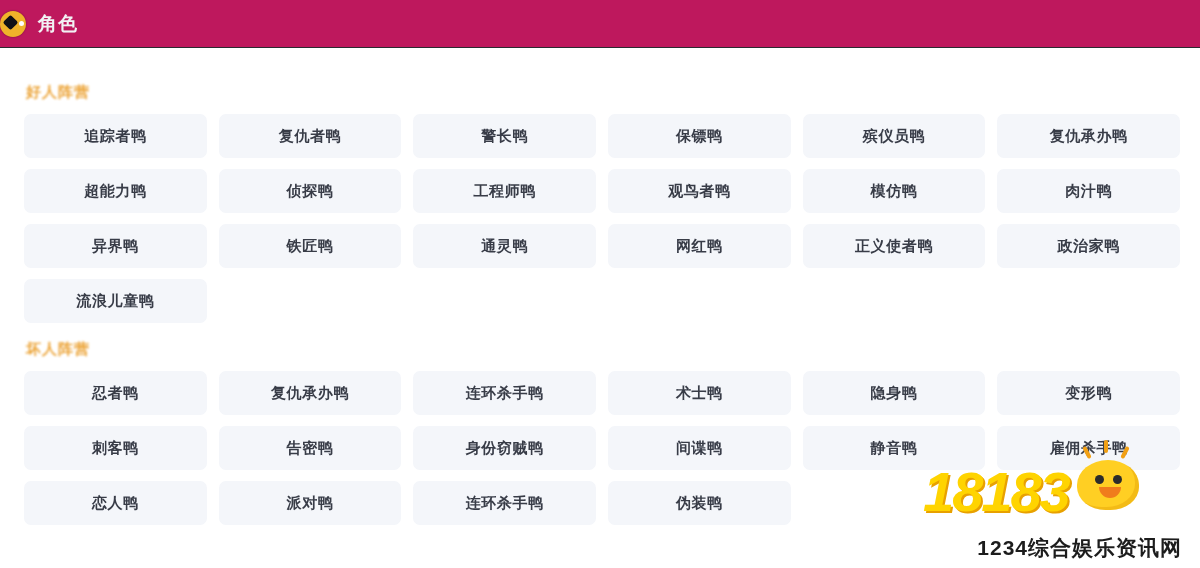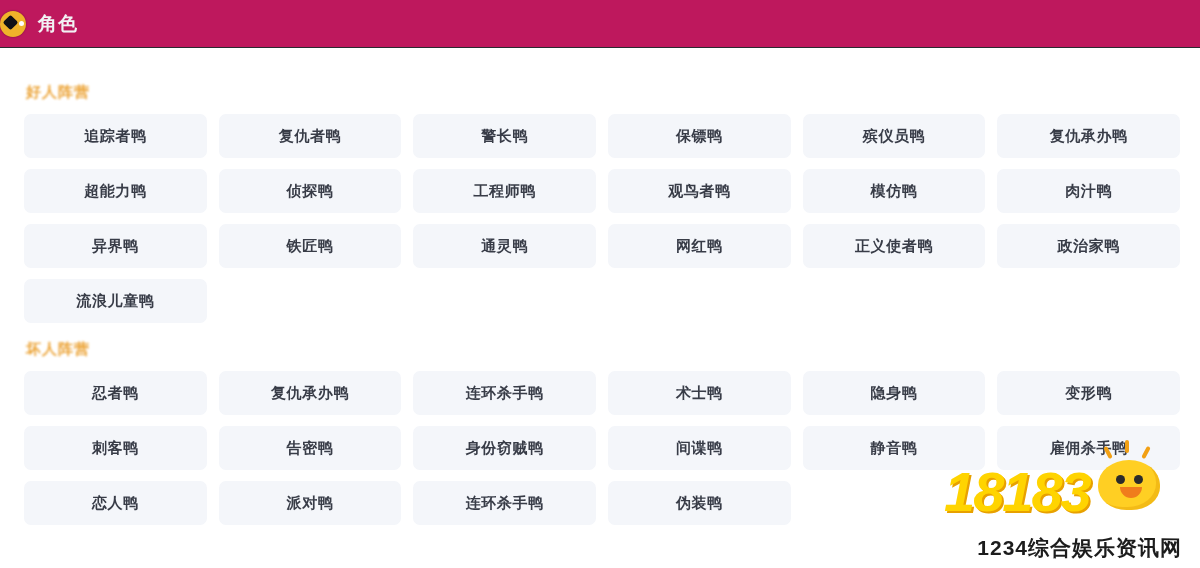--- a/index.html
+++ b/index.html
@@ -124,21 +124,21 @@
     cursor: pointer;
     
     filter: blur(0.55px) contrast(1.05);
   }
 
   .section-bad { margin-top: 16px; }
 
   
   .wm-logo {
     position: absolute;
-    right: 26px;
+    right: 47px;
     bottom: 44px;
     width: 230px;
     height: 92px;
     pointer-events: none;
   }
 
   .wm-logo .wm-text {
     position: absolute;
     left: 0;
     bottom: 4px;

